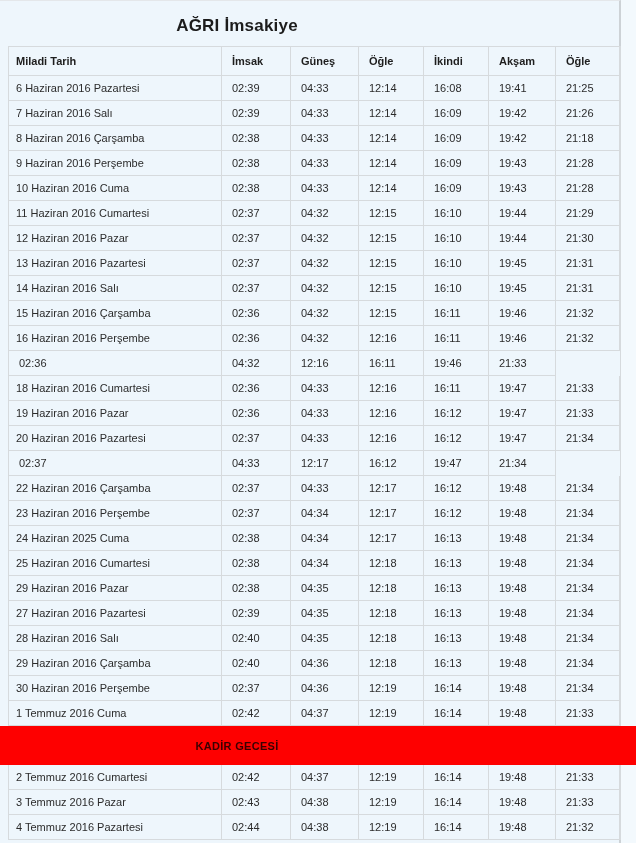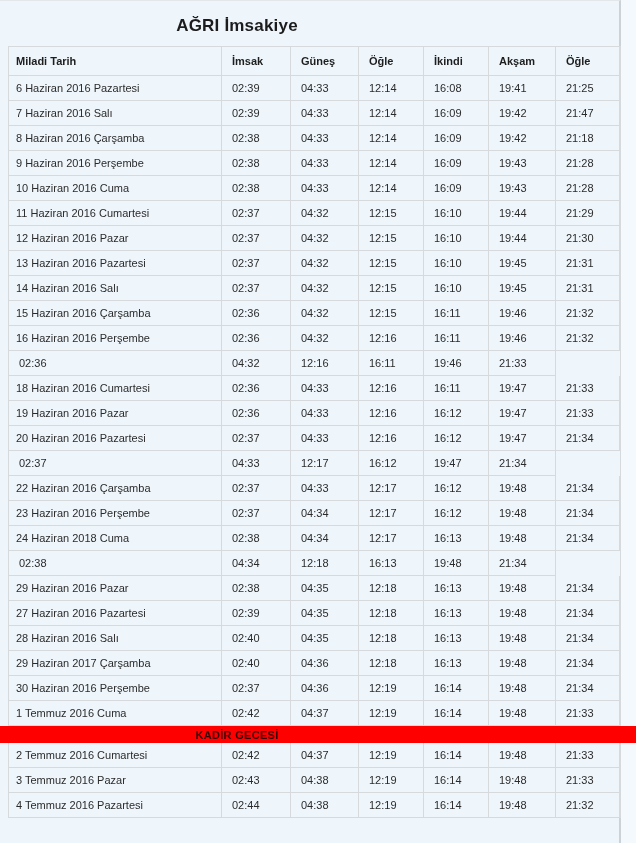--- a/index.html
+++ b/index.html
@@ -44,21 +44,21 @@
     white-space:nowrap;overflow:hidden;
     display:flex;align-items:center;
   }
   .th{height:29px;font-weight:bold;color:#1e1e1e;}
   .td{height:25px;}
   .th:first-child,.td.date{padding-left:7px;}
   .th:not(:first-child),.td.time{padding-left:10px;}
   .banner{
     position:relative;z-index:2;
     width:636px;margin-left:-9px;
-    height:17px;
+    height:39px;
     background:var(--accent_red,#fe0000);
     display:flex;align-items:center;
   }
   .banner-inner{
     width:474px;text-align:center;
     font-size:11px;font-weight:bold;
     color:var(--banner_text,#3a0000);
     letter-spacing:0.3px;
   }
 </style>
@@ -89,21 +89,21 @@
           <div class="td time">19:41</div>
           <div class="td time">21:25</div>
         </div>
         <div class="tr">
     <div class="td date">7 Haziran 2016 Salı</div>
   <div class="td time">02:39</div>
           <div class="td time">04:33</div>
           <div class="td time">12:14</div>
           <div class="td time">16:09</div>
           <div class="td time">19:42</div>
-          <div class="td time">21:47</div>
+          <div class="td time">21:26</div>
         </div>
         <div class="tr">
     <div class="td date">8 Haziran 2016 Çarşamba</div>
   <div class="td time">02:38</div>
           <div class="td time">04:33</div>
           <div class="td time">12:14</div>
           <div class="td time">16:09</div>
           <div class="td time">19:42</div>
           <div class="td time">21:18</div>
         </div>
@@ -234,29 +234,30 @@
         <div class="tr">
     <div class="td date">23 Haziran 2016 Perşembe</div>
   <div class="td time">02:37</div>
           <div class="td time">04:34</div>
           <div class="td time">12:17</div>
           <div class="td time">16:12</div>
           <div class="td time">19:48</div>
           <div class="td time">21:34</div>
         </div>
         <div class="tr">
-    <div class="td date">24 Haziran 2018 Cuma</div>
+    <div class="td date">24 Haziran 2025 Cuma</div>
   <div class="td time">02:38</div>
           <div class="td time">04:34</div>
           <div class="td time">12:17</div>
           <div class="td time">16:13</div>
           <div class="td time">19:48</div>
           <div class="td time">21:34</div>
         </div>
         <div class="tr">
+    <div class="td date">25 Haziran 2016 Cumartesi</div>
   <div class="td time">02:38</div>
           <div class="td time">04:34</div>
           <div class="td time">12:18</div>
           <div class="td time">16:13</div>
           <div class="td time">19:48</div>
           <div class="td time">21:34</div>
         </div>
         <div class="tr">
     <div class="td date">29 Haziran 2016 Pazar</div>
   <div class="td time">02:38</div>
@@ -278,21 +279,21 @@
         <div class="tr">
     <div class="td date">28 Haziran 2016 Salı</div>
   <div class="td time">02:40</div>
           <div class="td time">04:35</div>
           <div class="td time">12:18</div>
           <div class="td time">16:13</div>
           <div class="td time">19:48</div>
           <div class="td time">21:34</div>
         </div>
         <div class="tr">
-    <div class="td date">29 Haziran 2017 Çarşamba</div>
+    <div class="td date">29 Haziran 2016 Çarşamba</div>
   <div class="td time">02:40</div>
           <div class="td time">04:36</div>
           <div class="td time">12:18</div>
           <div class="td time">16:13</div>
           <div class="td time">19:48</div>
           <div class="td time">21:34</div>
         </div>
         <div class="tr">
     <div class="td date">30 Haziran 2016 Perşembe</div>
   <div class="td time">02:37</div>

